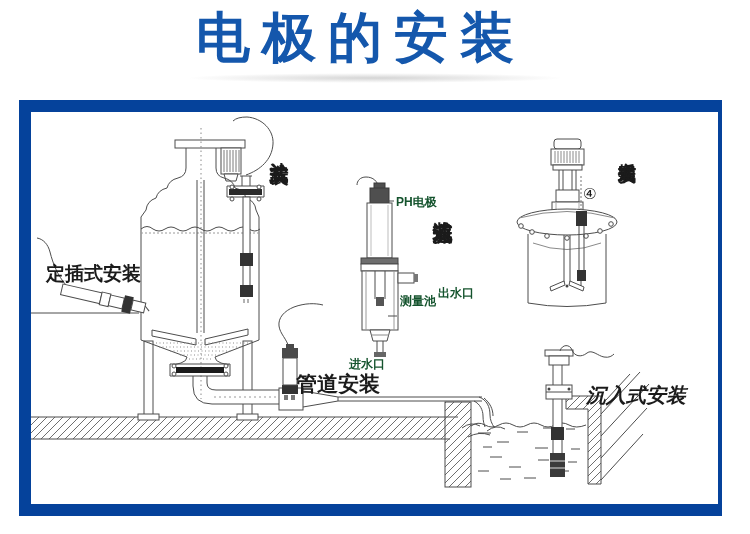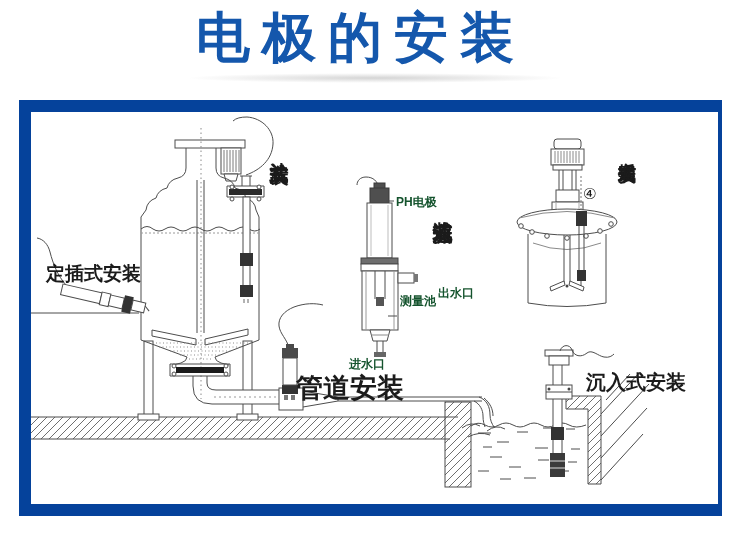--- a/index.html
+++ b/index.html
@@ -231,21 +231,21 @@
   <div class="lbl vert" style="left:430px;top:206px;font-size:20px;">流通式安装</div>
 
   <div class="lbl small" style="left:396px;top:194px;">PH电极</div>
 
   <div class="lbl small" style="left:422px;top:285px;margin-left:16px;">出水口</div>
 
   <div class="lbl small" style="left:400px;top:293px;">测量池</div>
 
   <div class="lbl small" style="left:349px;top:356px;">进水口</div>
 
-  <div class="lbl" style="left:296px;top:370px;font-size:27px;">管道安装</div>
+  <div class="lbl" style="left:296px;top:370px;font-size:21px;">管道安装</div>
 
   <div class="lbl vert" style="left:615px;top:148px;font-size:18px;letter-spacing:0.5px;">定插式安装</div>
 
-  <div class="lbl" style="left:586px;top:369px;font-size:20px;">沉入式安装</div>
+  <div class="lbl" style="left:586px;top:382px;font-size:20px;font-style:italic;">沉入式安装</div>
 
   <div class="lbl" style="left:583px;top:185px;font-size:15px;font-weight:500;">④</div>
 
 </div>
 
 </body></html>

